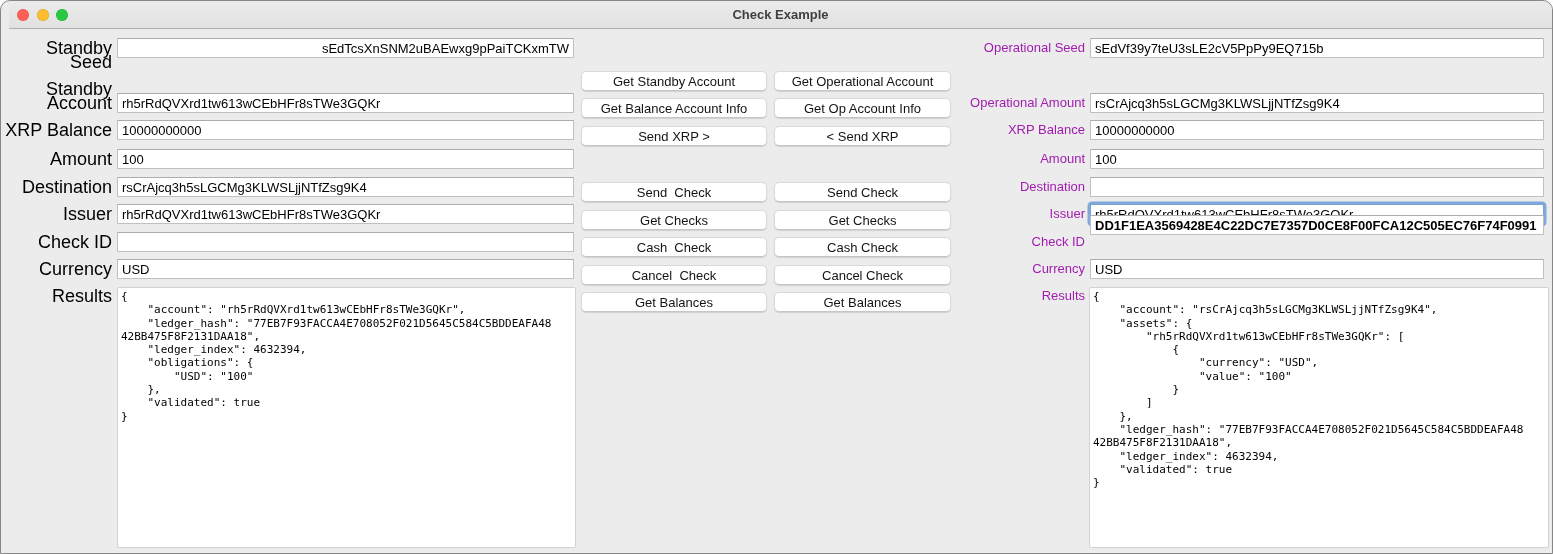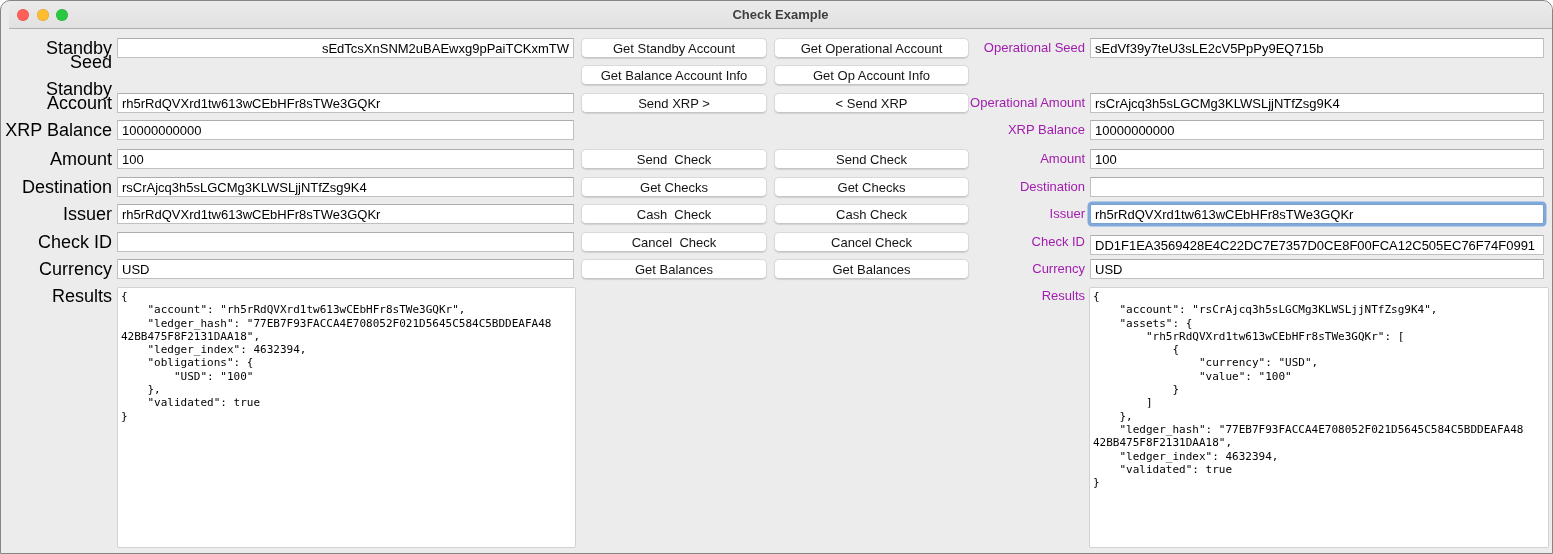--- a/index.html
+++ b/index.html
@@ -36,24 +36,24 @@
   .focused {
     border:1px solid #7ba1cd; border-radius:2px;
     box-shadow:0 0 0 2.5px #7fa9dc;
   }
 
   .btn {
     position:absolute; height:20px; box-sizing:border-box;
     background:#ffffff; border:1px solid #d9d9d9; border-bottom-color:#c6c6c6;
     border-radius:5px; box-shadow:0 1px 1px rgba(0,0,0,0.12);
     font-family:"Liberation Sans", sans-serif; font-size:13px; color:#141414;
-    text-align:center; line-height:17px; white-space:pre; padding:0; cursor:default;
+    text-align:center; line-height:17px; white-space:pre; padding:0; cursor:default;margin-top:33px;
   }
   .bcol1 { left:580px; width:186px; }
-  .bcol2 { left:773px; width:195px; }
+  .bcol2 { left:773px; width:177px; }
 
   .results {
     position:absolute; top:286px; height:261px; box-sizing:border-box; margin:0;
     background:#ffffff; border:1px solid #d2d2d2; border-radius:2px;
     font-family:"DejaVu Sans Mono", monospace; font-size:11px; line-height:13.3px;
     color:#000; padding:2px 3px; white-space:pre-wrap; overflow:hidden;
   }
   .lresults { left:116px;  width:459px; }
   .rresults { left:1088px; width:460px; }
 </style>
@@ -125,21 +125,21 @@
   <div class="rlabel" style="top:234px">Check ID</div>
   <div class="rlabel" style="top:261px">Currency</div>
   <div class="rlabel" style="top:288px">Results</div>
 
   <input class="field rfield" style="top: 37px;" value="sEdVf39y7teU3sLE2cV5PpPy9EQ715b">
   <input class="field rfield" style="top: 92px;" value="rsCrAjcq3h5sLGCMg3KLWSLjjNTfZsg9K4">
   <input class="field rfield" style="top: 119px;" value="10000000000">
   <input class="field rfield" style="top: 148px;" value="100">
   <input class="field rfield" style="top: 176px;" value="">
   <input class="field rfield focused" style="top: 203px;" value="rh5rRdQVXrd1tw613wCEbHFr8sTWe3GQKr">
-  <input class="field rfield" style="top: 234px;" value="DD1F1EA3569428E4C22DC7E7357D0CE8F00FCA12C505EC76F74F0991">
+  <input class="field rfield" style="top: 214px; font-weight: bold;" value="DD1F1EA3569428E4C22DC7E7357D0CE8F00FCA12C505EC76F74F0991">
   <input class="field rfield" style="top: 258px;" value="USD">
   <pre class="results rresults">{
     "account": "rsCrAjcq3h5sLGCMg3KLWSLjjNTfZsg9K4",
     "assets": {
         "rh5rRdQVXrd1tw613wCEbHFr8sTWe3GQKr": [
             {
                 "currency": "USD",
                 "value": "100"
             }
         ]

